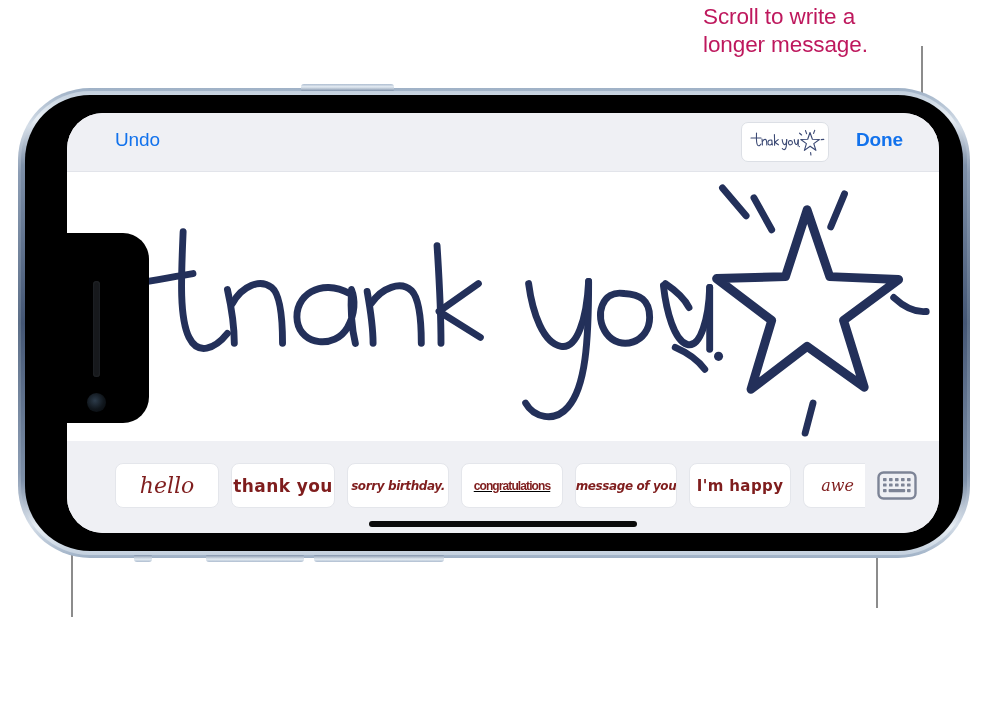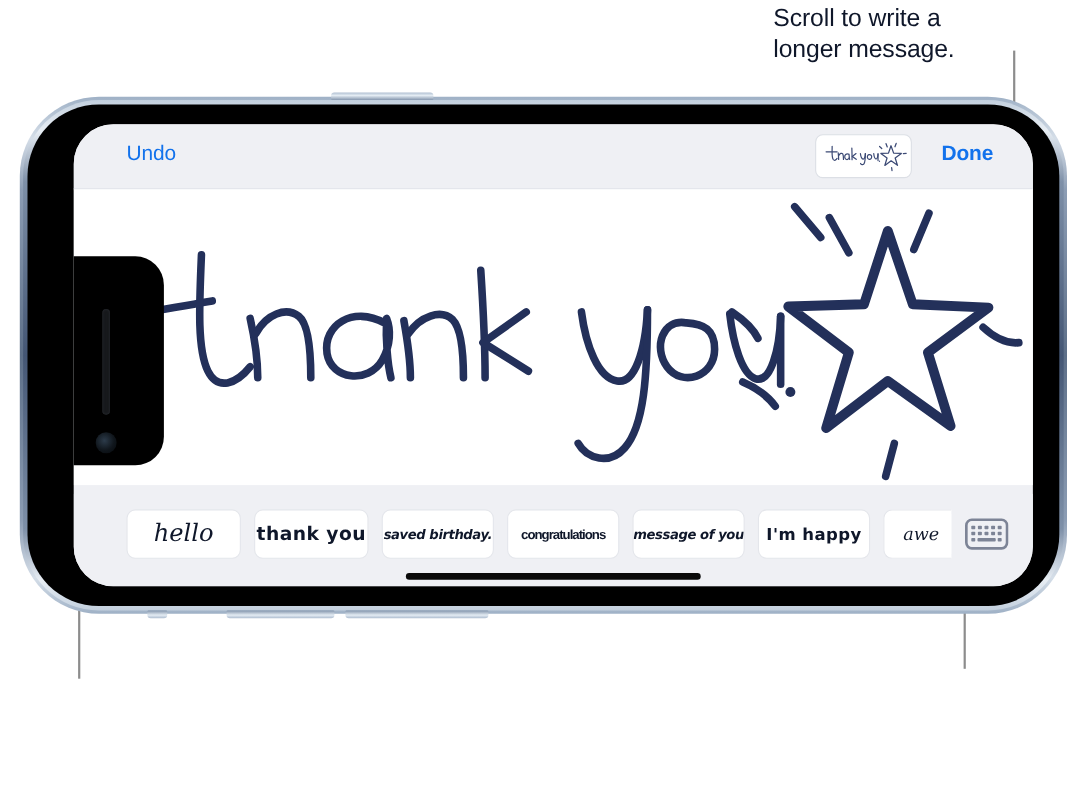--- a/index.html
+++ b/index.html
@@ -9,21 +9,21 @@
     font-family: "Liberation Sans", sans-serif;
     overflow: hidden;
   }
   #stage { position: relative; width: 990px; height: 716px; }
 
   
   .callout-text {
     position: absolute;
     font-size: 22.5px;
     line-height: 28px;
-    color: #0f172a;
+    color: #be185d;
     white-space: pre-line;
     letter-spacing: -0.1px;
   }
   #callout-scroll { top: 3px; left: 703px; text-align: left; }
   #callout-choose { top: 609px; left: 78px; text-align: left; }
   #callout-keyboard { top: 609px; left: 723px; text-align: center; width: 150px;}
 
   
   .leader { position: absolute; background: #8c8c8c; }
   #leader-scroll  { left: 921px; top: 46px;  width: 2px; height: 265px; }
@@ -140,21 +140,21 @@
     position: absolute; top: 14px;
     height: 45px;
     background: #ffffff;
     border: 1px solid #e4e6eb;
     border-radius: 8px;
     display: flex; align-items: center; justify-content: center;
     overflow: hidden;
   }
   .hw-label {
     font-family: "DejaVu Sans", sans-serif;
-    color: #0f172a;
+    color: #7f1d1d;
     white-space: nowrap;
   }
   #kb-button {
     position: absolute; top: 22px; right: 22px;
     width: 40px; height: 29px;
   }
   #home-indicator {
     position: absolute; left: 50%; transform: translateX(-50%);
     bottom: 6px; width: 268px; height: 6px;
     border-radius: 3px; background: #0a0a0a;
@@ -267,23 +267,23 @@
 
         <div id="saved-row">
           <div id="saved-cards">
               <div class="saved-card" style="left: 48px; width: 104px;">
                 <span class="hw-label" style="font-family: &quot;DejaVu Serif&quot;, serif; font-style: italic; font-weight: 400; letter-spacing: 0px; font-size: 22px;">hello</span>
               </div>
               <div class="saved-card" style="left: 164px; width: 104px;">
                 <span class="hw-label" style="font-family: &quot;DejaVu Sans&quot;, sans-serif; font-style: normal; font-weight: 600; letter-spacing: 0.4px; font-size: 17px;">thank you</span>
               </div>
               <div class="saved-card" style="left: 280px; width: 102px;">
-                <span class="hw-label" style="font-family: &quot;DejaVu Sans&quot;, sans-serif; font-style: italic; font-weight: 700; letter-spacing: -0.4px; font-size: 12px;">saved birthday.</span>
-              </div>
-              <div class="saved-card" style="left: 394px; width: 102px;">
+                <span class="hw-label" style="font-family: &quot;DejaVu Sans&quot;, sans-serif; font-style: italic; font-weight: 700; letter-spacing: -0.4px; font-size: 12px;">sorry birthday.</span>
+              </div>
+              <div class="saved-card" style="left: 394px; width: 102px; text-decoration: underline;">
                 <span class="hw-label" style="font-family: &quot;Liberation Sans&quot;, sans-serif; font-style: normal; font-weight: 600; letter-spacing: -0.9px; font-size: 12px;">congratulations</span>
               </div>
               <div class="saved-card" style="left: 508px; width: 102px;">
                 <span class="hw-label" style="font-family: &quot;DejaVu Sans&quot;, sans-serif; font-style: italic; font-weight: 700; letter-spacing: -0.4px; font-size: 12px;">message of you</span>
               </div>
               <div class="saved-card" style="left: 622px; width: 102px;">
                 <span class="hw-label" style="font-family: &quot;DejaVu Sans&quot;, sans-serif; font-style: normal; font-weight: 600; letter-spacing: 0.4px; font-size: 15px;">I'm happy</span>
               </div>
               <div class="saved-card" style="left: 736px; width: 62px; border-right: none; border-top-right-radius: 0px; border-bottom-right-radius: 0px;">
                 <span class="hw-label" style="font-family: &quot;DejaVu Serif&quot;, serif; font-style: italic; font-weight: 400; letter-spacing: 0px; font-size: 16px; margin-left: 6px;">awe</span>

